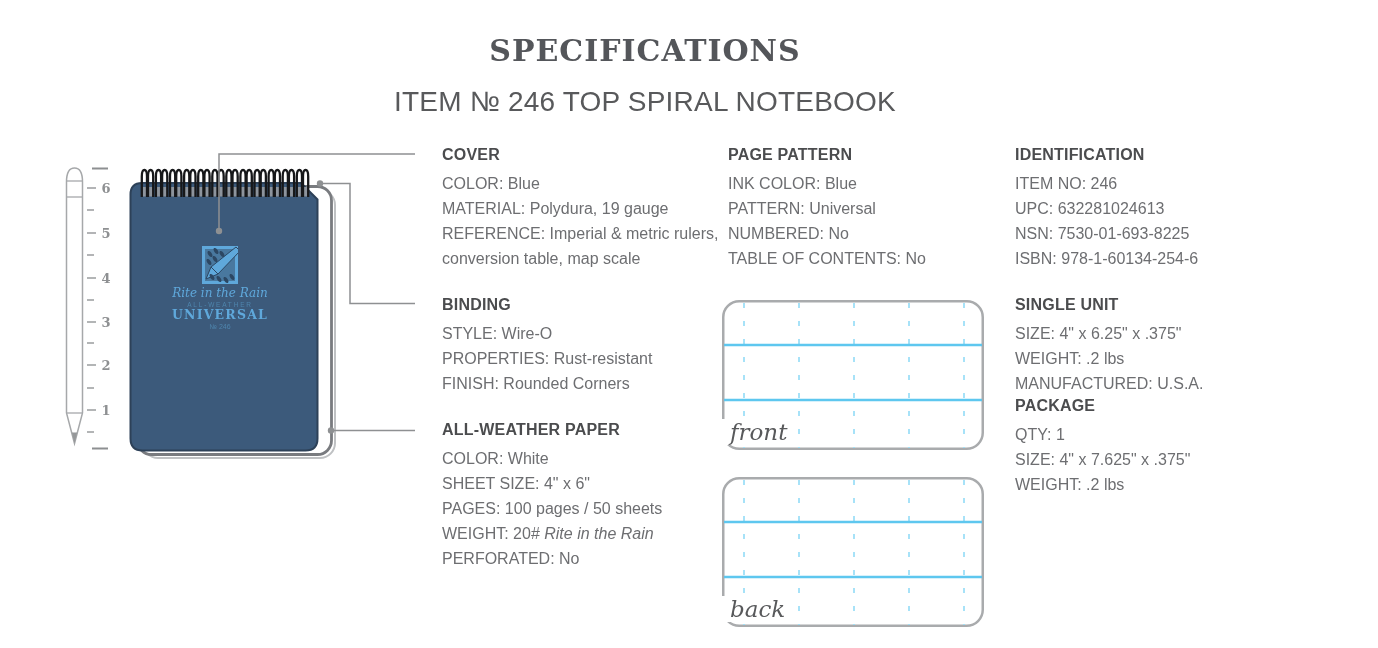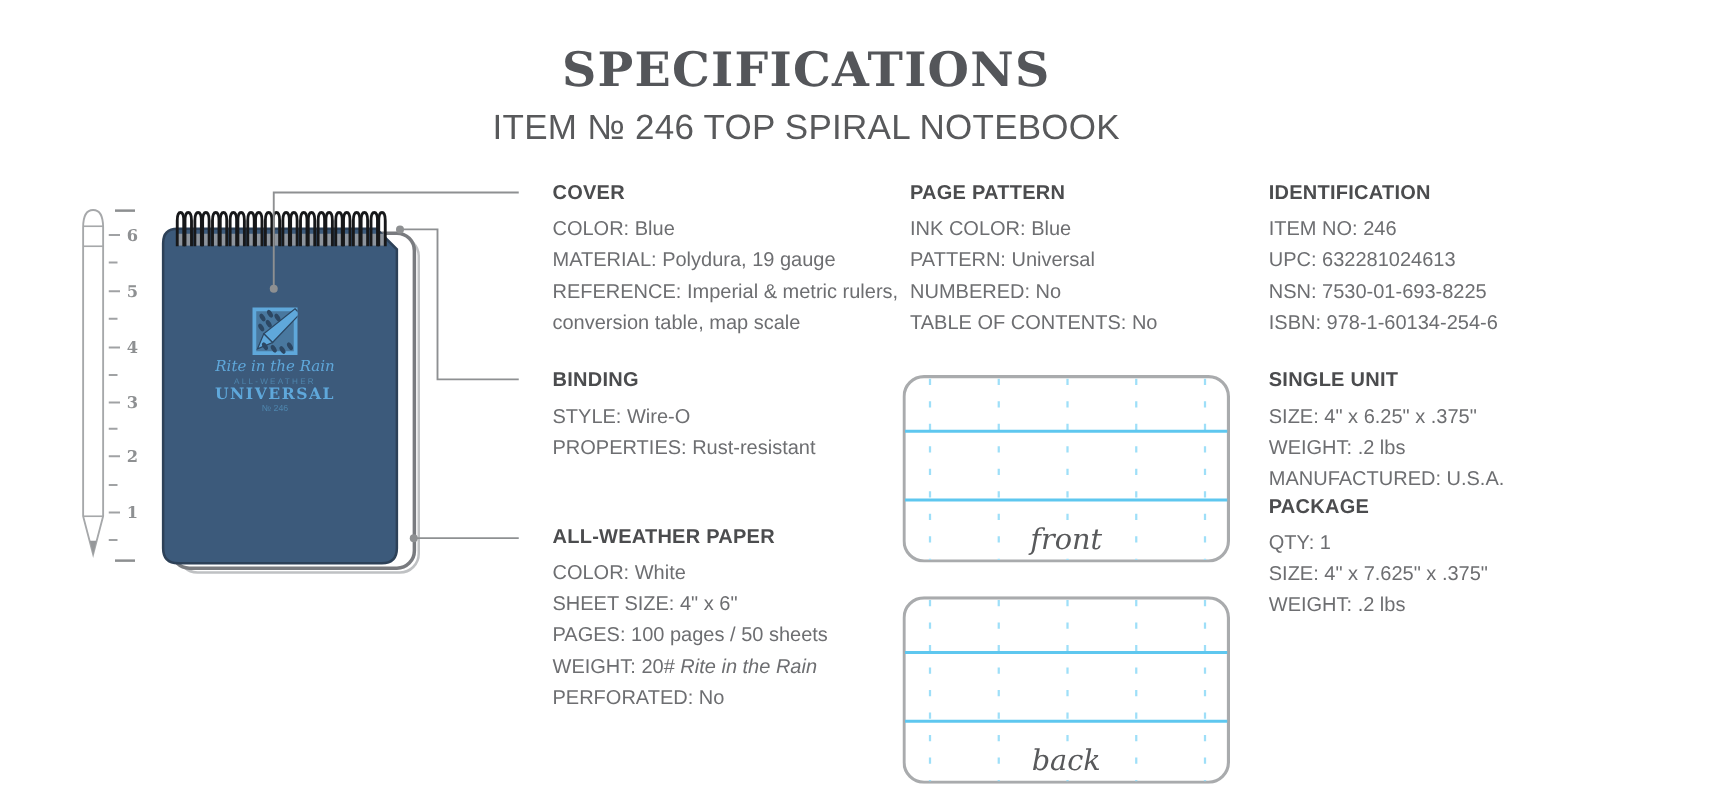--- a/index.html
+++ b/index.html
@@ -1,38 +1,38 @@
 <!DOCTYPE html>
 <html><head>
 <meta charset="utf-8">
 <style>
   html,body{margin:0;padding:0;background:#ffffff;}
   .page{position:relative;width:1378px;height:648px;background:#fff;overflow:hidden;
         font-family:"Liberation Sans",sans-serif;}
   .title{position:absolute;top:33px;left:0;width:1290px;text-align:center;
-         font-family:"DejaVu Serif",serif;font-weight:700;font-size:38px;
+         font-family:"DejaVu Serif",serif;font-weight:700;font-size:30px;
          letter-spacing:1px;color:#54565a;}
   .subtitle{position:absolute;top:86px;left:0;width:1290px;text-align:center;
             font-size:28px;color:#58595b;letter-spacing:.2px;}
   .sec{position:absolute;width:300px;margin-left:12px;}
   .sec-h{font-size:16px;font-weight:700;color:#4b4c4e;letter-spacing:.2px;
          line-height:17px;margin-bottom:8px;}
   .sec-l{font-size:16px;color:#6d6e71;line-height:25px;}
   .it{font-style:italic;}
   #sec-cover{left:430px;top:146px;}
   #sec-binding{left:430px;top:296px;}
   #sec-paper{left:430px;top:421px;}
   #sec-pattern{left:716px;top:146px;width:280px;}
   #sec-id{left:1003px;top:146px;width:290px;}
   #sec-unit{left:1003px;top:296px;width:290px;}
   #sec-pkg{left:1003px;top:397px;width:290px;}
   .card{position:absolute;width:262px;height:150px;}
   #card-front{left:722px;top:300px;}
   #card-back{left:722px;top:477px;}
-  .card-label{position:absolute;left:0;right:0;bottom:5px;text-align:center;
+  .card-label{position:absolute;left:0;right:0;bottom:5px;text-align:left;
               font-family:"DejaVu Serif",serif;font-style:italic;font-size:23px;color:#58595b;}
   .card-label span{background:#fff;padding:0 8px;}
   .illu{position:absolute;left:0;top:0;}
 </style>
 </head>
 <body>
 
 <div class="page">
 
   <div class="title">SPECIFICATIONS</div>
@@ -143,20 +143,21 @@
     <div class="sec-h">COVER</div>
     <div class="sec-l">COLOR: Blue</div>
     <div class="sec-l">MATERIAL: Polydura, 19 gauge</div>
     <div class="sec-l">REFERENCE: Imperial &amp; metric rulers, conversion table, map scale</div>
   </div>
 
   <div class="sec" id="sec-binding">
     <div class="sec-h">BINDING</div>
     <div class="sec-l">STYLE: Wire-O</div>
     <div class="sec-l">PROPERTIES: Rust-resistant</div>
+    <div class="sec-l">FINISH: Rounded Corners</div>
   </div>
 
   <div class="sec" id="sec-paper">
     <div class="sec-h">ALL-WEATHER PAPER</div>
     <div class="sec-l">COLOR: White</div>
     <div class="sec-l">SHEET SIZE: 4" x 6"</div>
     <div class="sec-l">PAGES: 100 pages / 50 sheets</div>
     <div class="sec-l"><span>WEIGHT: 20# </span><span class="it">Rite in the Rain</span></div>
     <div class="sec-l">PERFORATED: No</div>
   </div>

